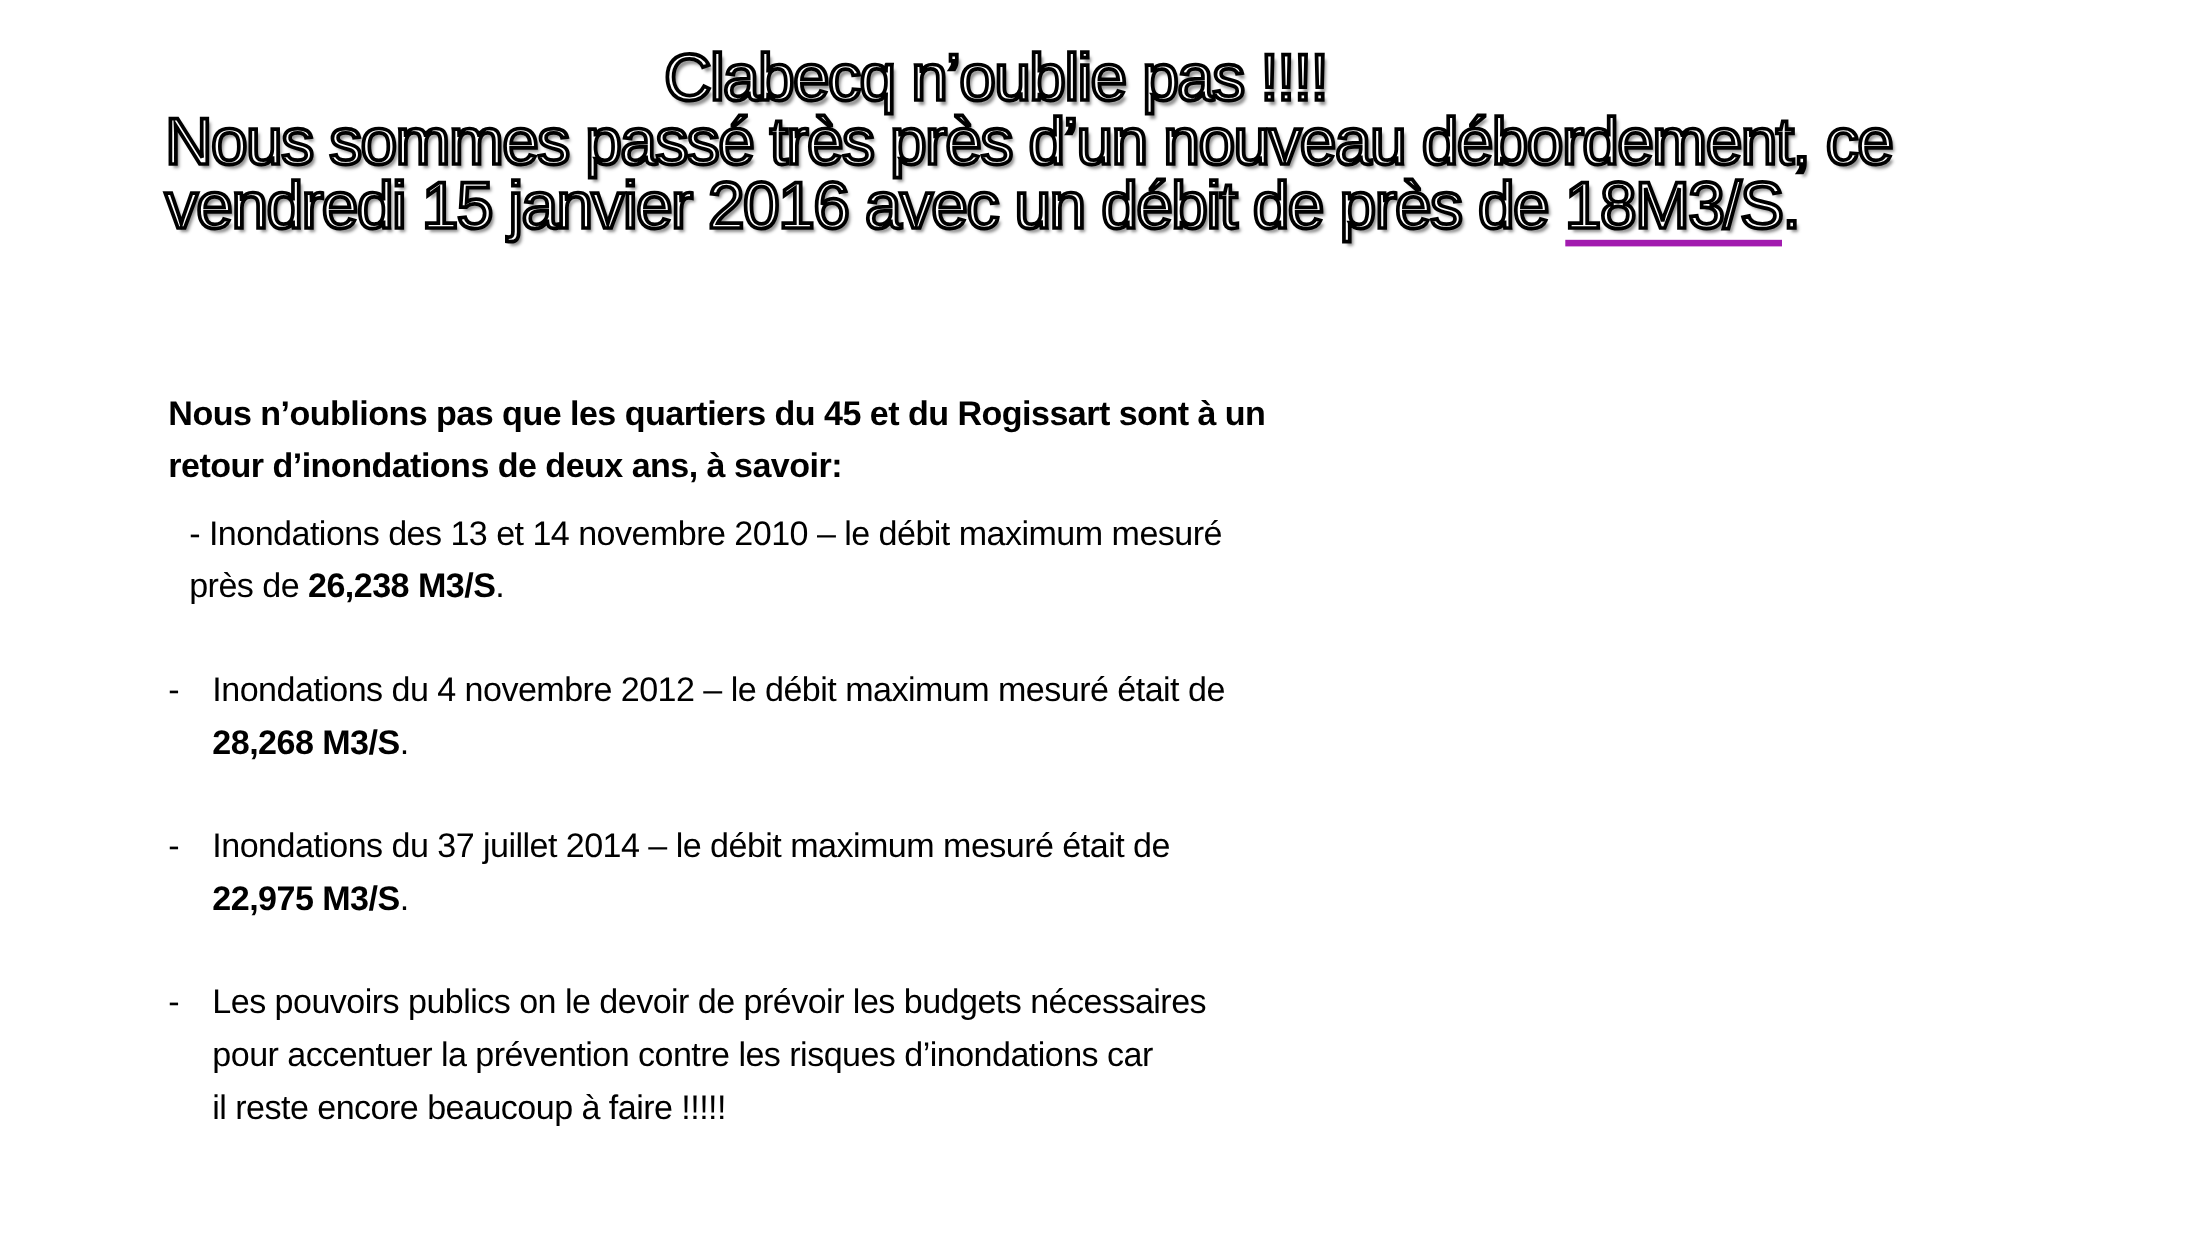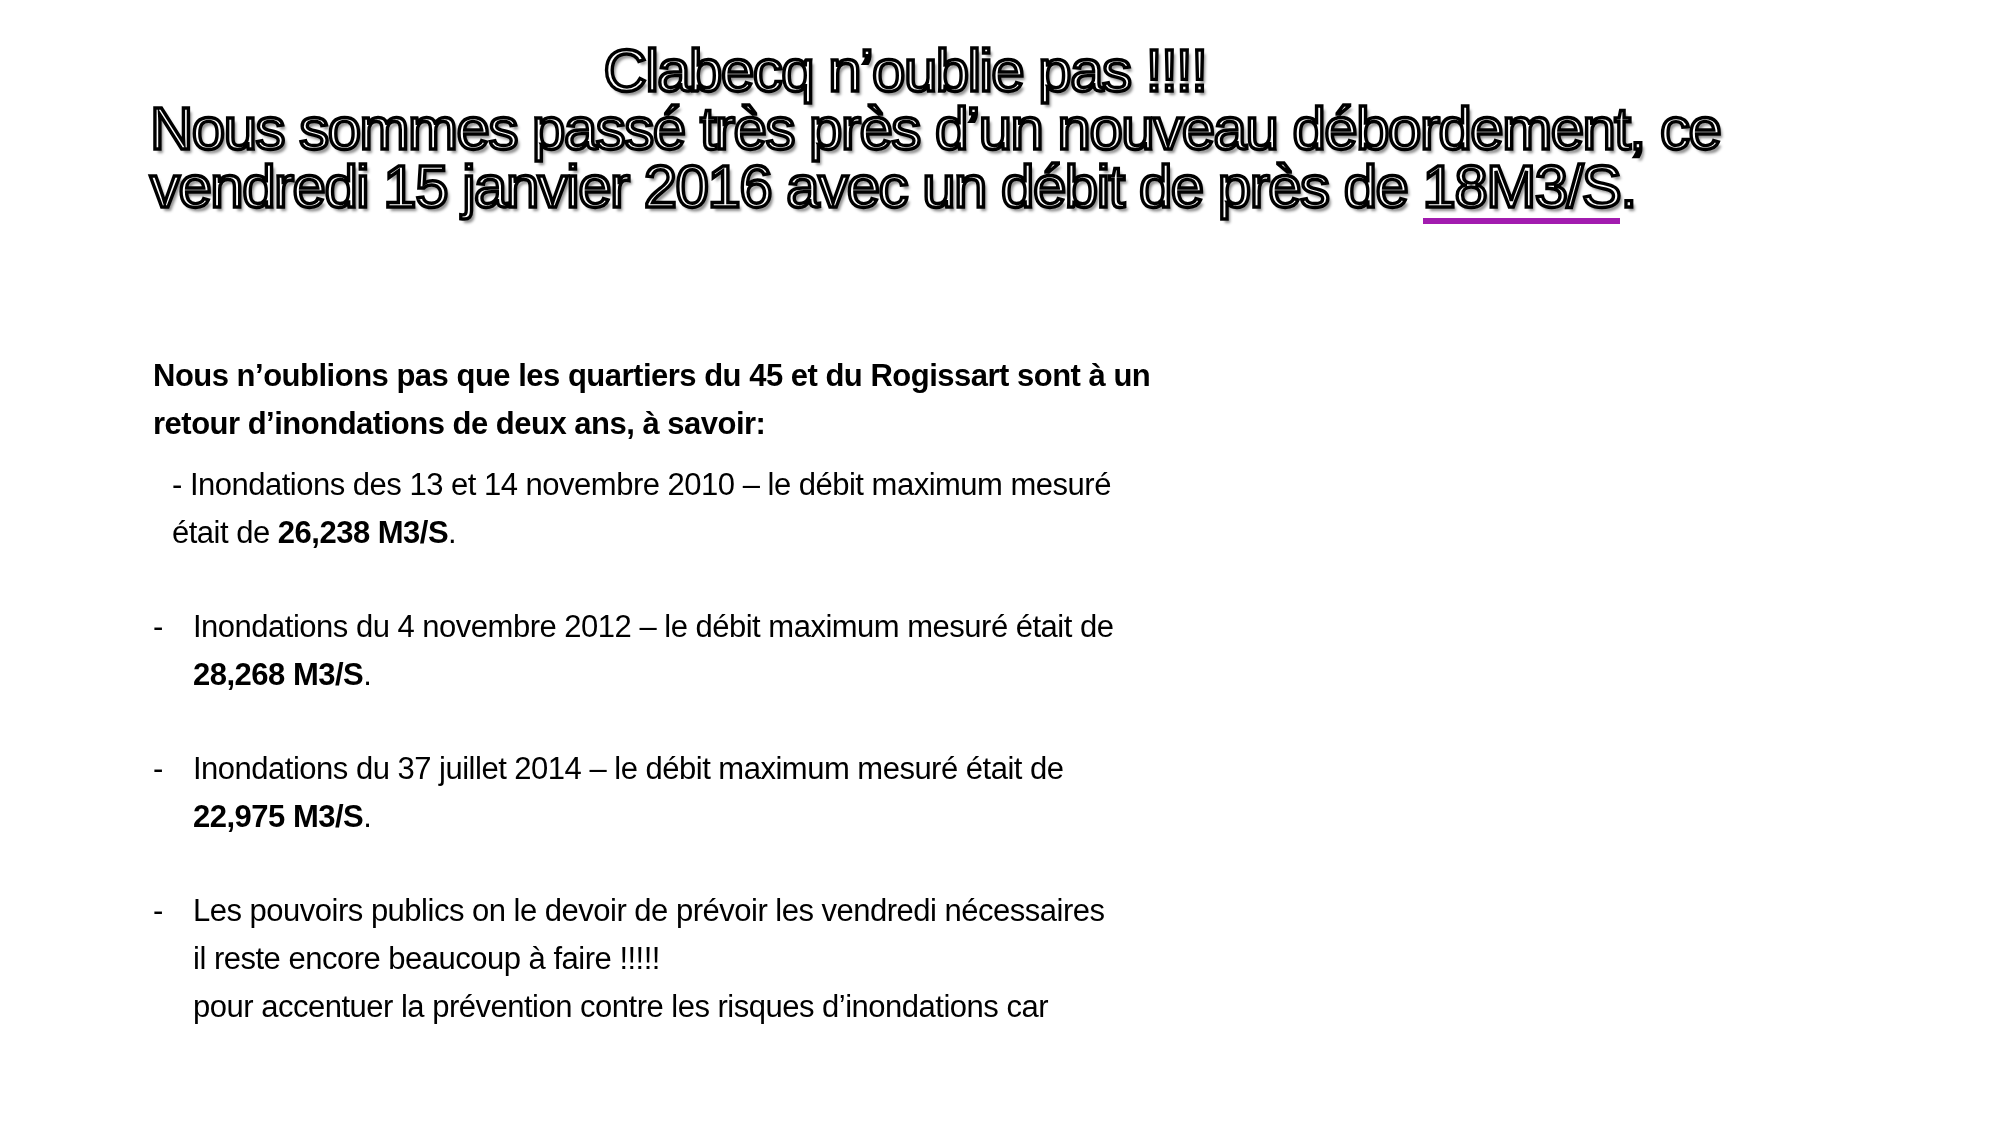--- a/index.html
+++ b/index.html
@@ -94,21 +94,21 @@
 
   <main class="body-text">
 
     <p class="intro">
       <span class="line">Nous n’oublions pas que les quartiers du 45 et du Rogissart sont à un</span>
       <span class="line">retour d’inondations de deux ans, à savoir:</span>
     </p>
 
     <div class="first-bullet">
       <div class="line">- Inondations des 13 et 14 novembre 2010 – le débit maximum mesuré</div>
-      <div class="line"><span>était de </span><strong>26,238 M3/S</strong><span>.</span></div>
+      <div class="line"><span>près de </span><strong>26,238 M3/S</strong><span>.</span></div>
     </div>
 
     <div class="bullet">
       <span class="marker">-</span>
       <div class="content">
         <div class="line">Inondations du 4 novembre 2012 – le débit maximum mesuré était de</div>
         <div class="line"><strong>28,268 M3/S</strong><span>.</span></div>
       </div>
     </div>
 
@@ -116,20 +116,20 @@
       <span class="marker">-</span>
       <div class="content">
         <div class="line">Inondations du 37 juillet 2014 – le débit maximum mesuré était de</div>
         <div class="line"><strong>22,975 M3/S</strong><span>.</span></div>
       </div>
     </div>
 
     <div class="bullet">
       <span class="marker">-</span>
       <div class="content">
-        <div class="line">Les pouvoirs publics on le devoir de prévoir les vendredi nécessaires</div>
+        <div class="line">Les pouvoirs publics on le devoir de prévoir les budgets nécessaires</div>
+        <div class="line">pour accentuer la prévention contre les risques d’inondations car</div>
         <div class="line">il reste encore beaucoup à faire !!!!!</div>
-        <div class="line">pour accentuer la prévention contre les risques d’inondations car</div>
       </div>
     </div>
 
   </main>
 </div>
 
 </body></html>

